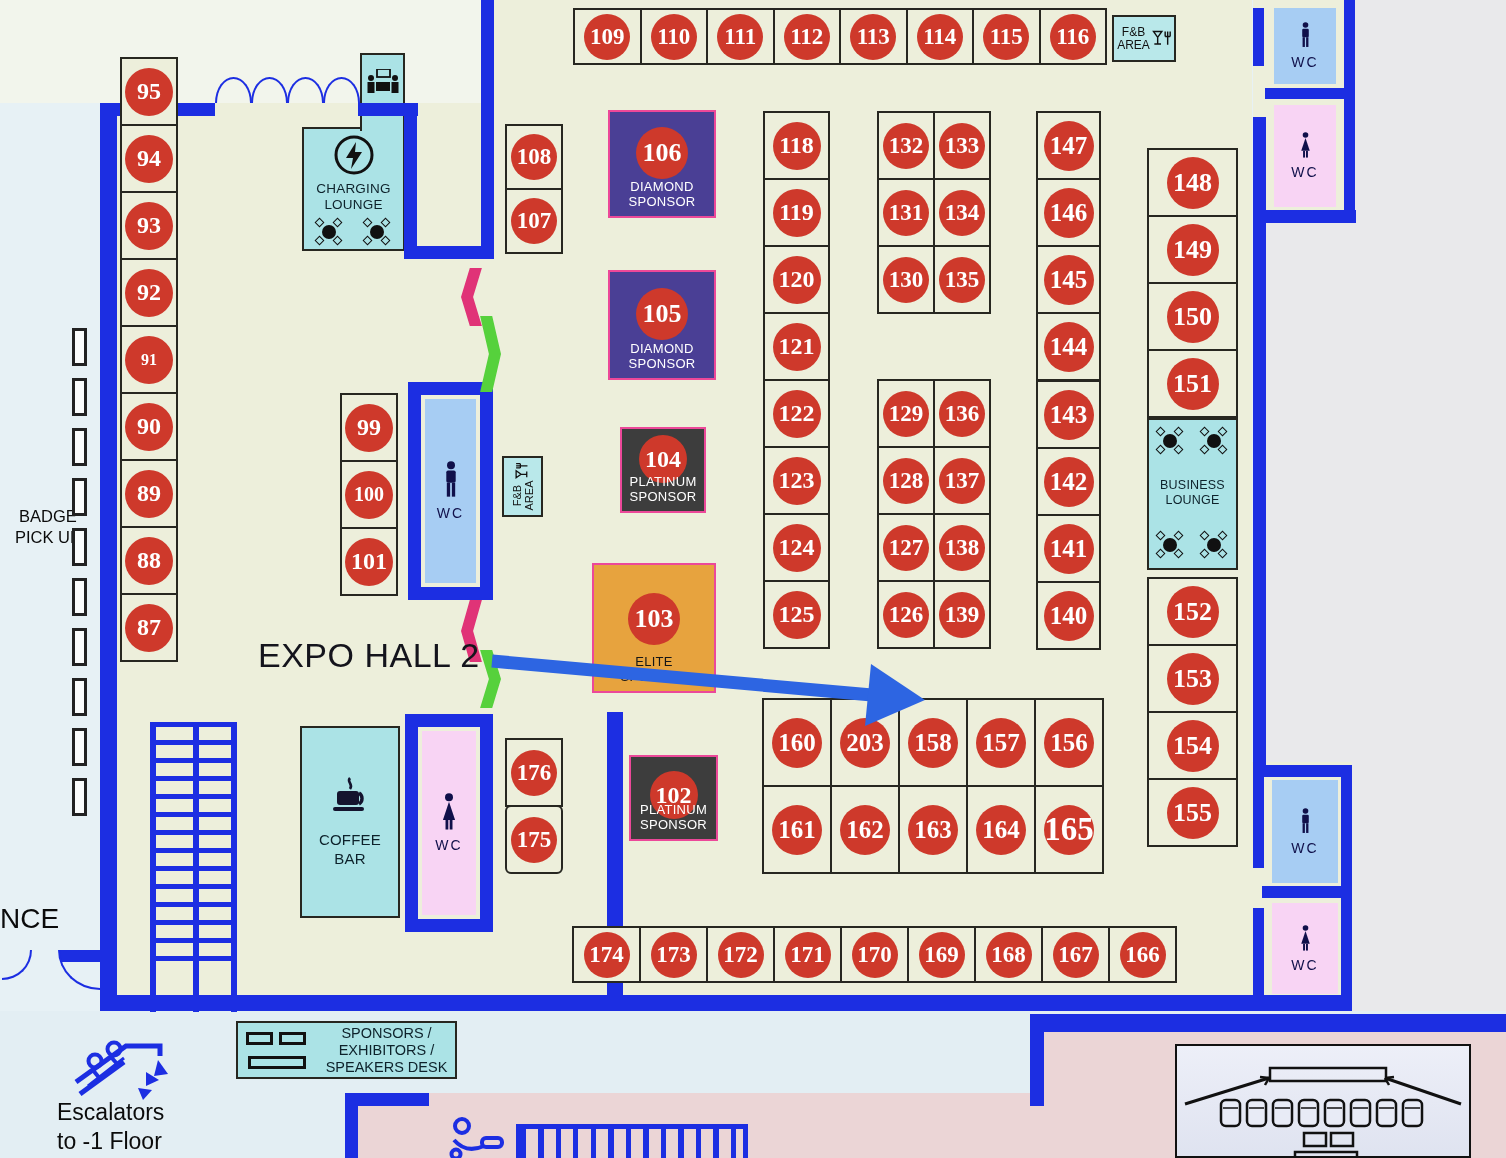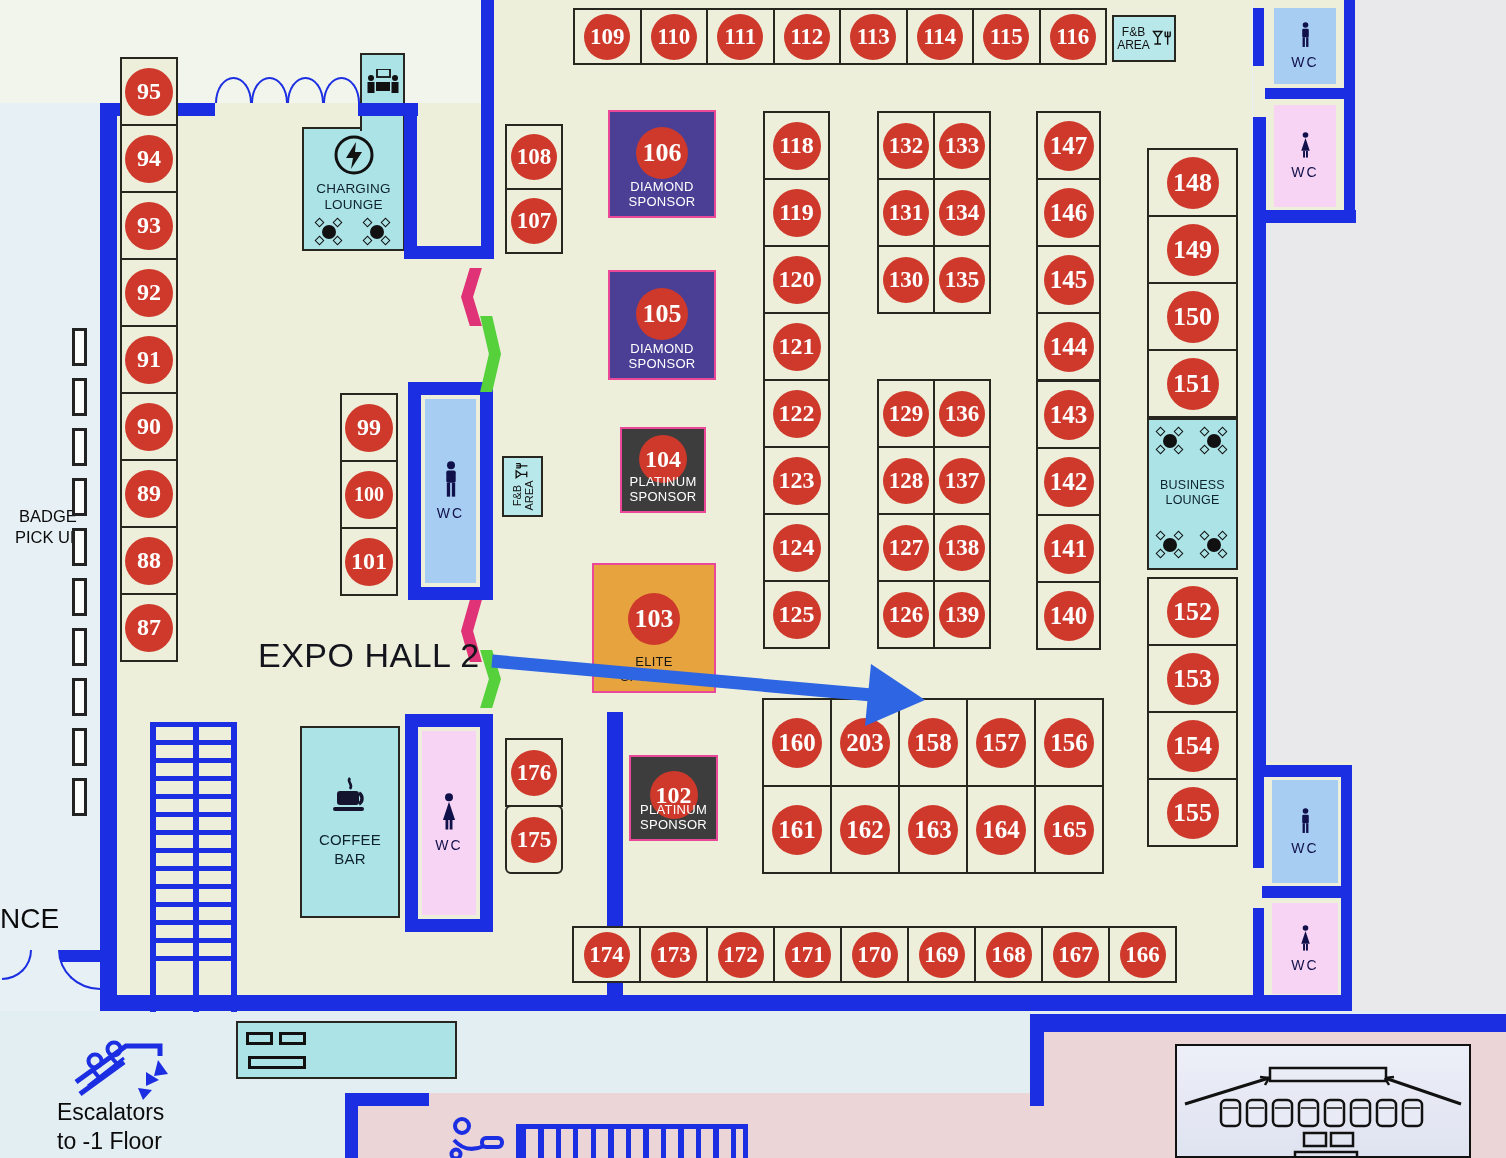--- a/index.html
+++ b/index.html
@@ -92,20 +92,25 @@
   <div>Escalators</div>
   <div>to -1 Floor</div>
 </div>
 
 <div class="r" style="left:236px;top:1021px;width:221px;height:58px;display:flex;align-items:center">
   <div class="abs" style="left:8px;top:9px;width:66px;height:40px">
     <span class="desk-rect" style="left:0;top:0;width:27px;height:13px"></span>
     <span class="desk-rect" style="left:33px;top:0;width:27px;height:13px"></span>
     <span class="desk-rect" style="left:2px;top:24px;width:58px;height:13px"></span>
   </div>
+  <div style="margin-left:80px;flex:1;text-align:center;font-size:14.5px;line-height:17px;color:#0d222b">
+    <div>SPONSORS /</div>
+    <div>EXHIBITORS /</div>
+    <div>SPEAKERS DESK</div>
+  </div>
 </div>
 
 <div class="abs" style="left:516px;top:1124px;width:232px;height:34px;border:5px solid var(--wall);border-bottom:none;background:repeating-linear-gradient(90deg,var(--wall) 0 5px,transparent 5px 17.5px)"></div>
 <div class="abs" style="left:446px;top:1116px;width:64px;height:42px">
   <svg width="64" height="42" viewBox="0 0 64 42" fill="none" stroke="#1c2ee2">
     <circle cx="16" cy="10" r="7" stroke-width="4"></circle>
     <path d="M8,24 q12,14 30,6" stroke-width="4"></path>
     <rect x="36" y="22" width="20" height="9" rx="4" stroke-width="4"></rect>
     <circle cx="10" cy="38" r="4.5" stroke-width="4"></circle>
   </svg>
@@ -373,21 +378,21 @@
     <div class="booth" style="left: 120px; top: 124px; width: 58px; height: 69px;">
       <span class="bnum" style="width: 48px; height: 48px; font-size: 24px;">94</span>
     </div>
     <div class="booth" style="left: 120px; top: 191px; width: 58px; height: 69px;">
       <span class="bnum" style="width: 48px; height: 48px; font-size: 24px;">93</span>
     </div>
     <div class="booth" style="left: 120px; top: 258px; width: 58px; height: 69px;">
       <span class="bnum" style="width: 48px; height: 48px; font-size: 24px;">92</span>
     </div>
     <div class="booth" style="left: 120px; top: 325px; width: 58px; height: 69px;">
-      <span class="bnum" style="width: 48px; height: 48px; font-size: 24px;">91</span>
+      <span class="bnum" style="width: 48px; height: 48px; font-size: 16px;">91</span>
     </div>
     <div class="booth" style="left: 120px; top: 392px; width: 58px; height: 69px;">
       <span class="bnum" style="width: 48px; height: 48px; font-size: 24px;">90</span>
     </div>
     <div class="booth" style="left: 120px; top: 459px; width: 58px; height: 69px;">
       <span class="bnum" style="width: 48px; height: 48px; font-size: 24px;">89</span>
     </div>
     <div class="booth" style="left: 120px; top: 526px; width: 58px; height: 69px;">
       <span class="bnum" style="width: 48px; height: 48px; font-size: 24px;">88</span>
     </div>
@@ -568,21 +573,21 @@
     <div class="booth" style="left: 830px; top: 785px; width: 70px; height: 89px;">
       <span class="bnum" style="width: 50px; height: 50px; font-size: 25px;">162</span>
     </div>
     <div class="booth" style="left: 898px; top: 785px; width: 70px; height: 89px;">
       <span class="bnum" style="width: 50px; height: 50px; font-size: 25px;">163</span>
     </div>
     <div class="booth" style="left: 966px; top: 785px; width: 70px; height: 89px;">
       <span class="bnum" style="width: 50px; height: 50px; font-size: 25px;">164</span>
     </div>
     <div class="booth" style="left: 1034px; top: 785px; width: 70px; height: 89px;">
-      <span class="bnum" style="width: 50px; height: 50px; font-size: 24px;">165</span>
+      <span class="bnum" style="width: 50px; height: 50px; font-size: 33px;">165</span>
     </div>
     <div class="booth" style="left: 572px; top: 926px; width: 69px; height: 57px;">
       <span class="bnum" style="width: 46px; height: 46px; font-size: 23px;">174</span>
     </div>
     <div class="booth" style="left: 639px; top: 926px; width: 69px; height: 57px;">
       <span class="bnum" style="width: 46px; height: 46px; font-size: 23px;">173</span>
     </div>
     <div class="booth" style="left: 706px; top: 926px; width: 69px; height: 57px;">
       <span class="bnum" style="width: 46px; height: 46px; font-size: 23px;">172</span>
     </div>

